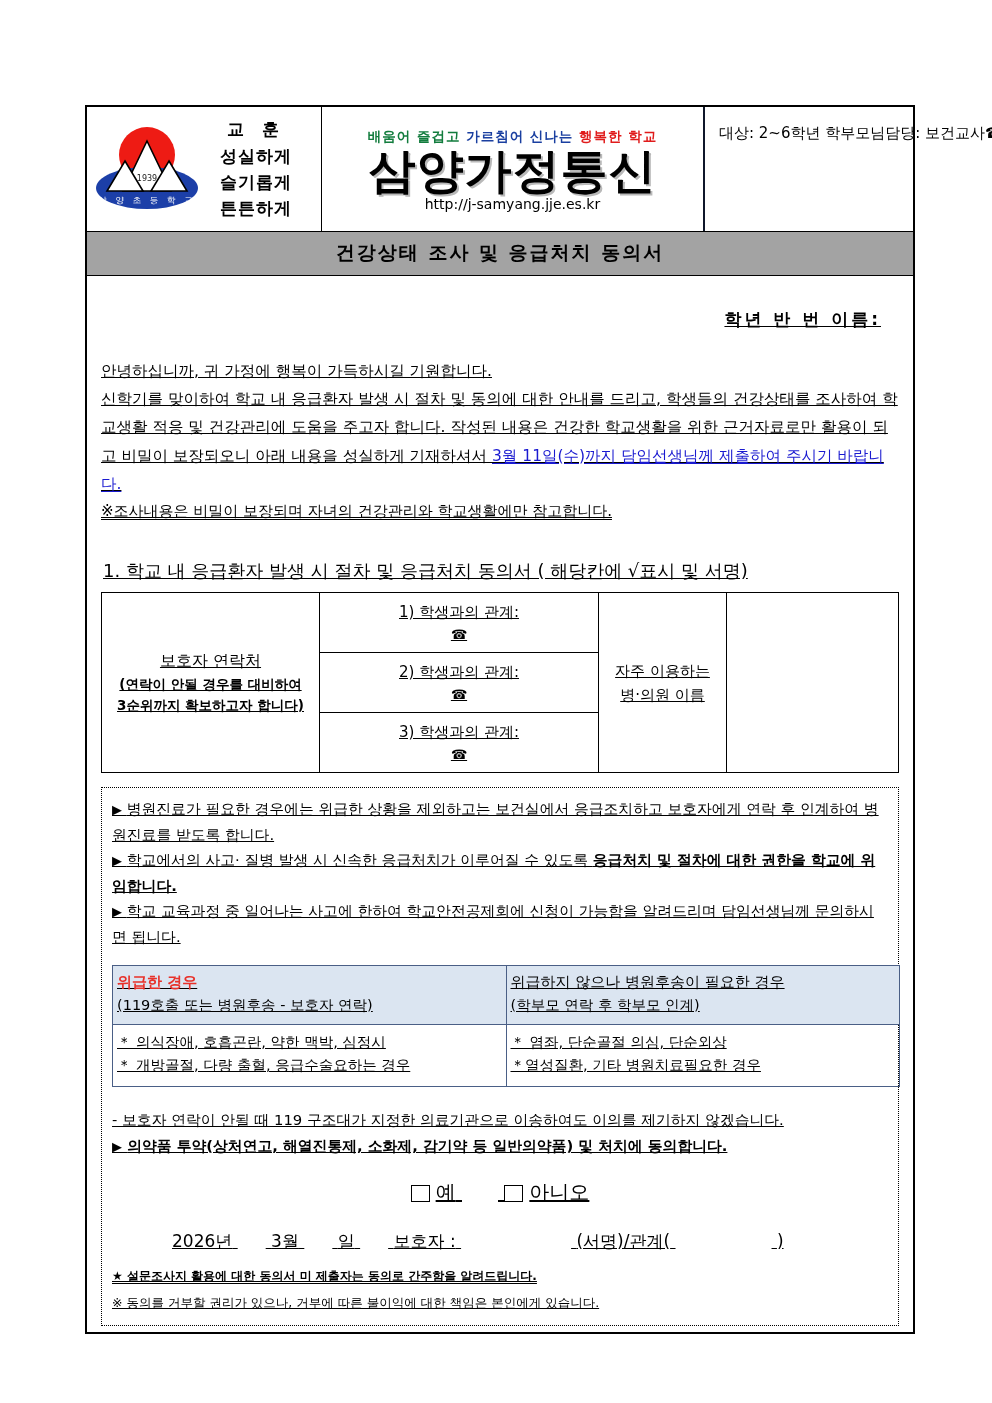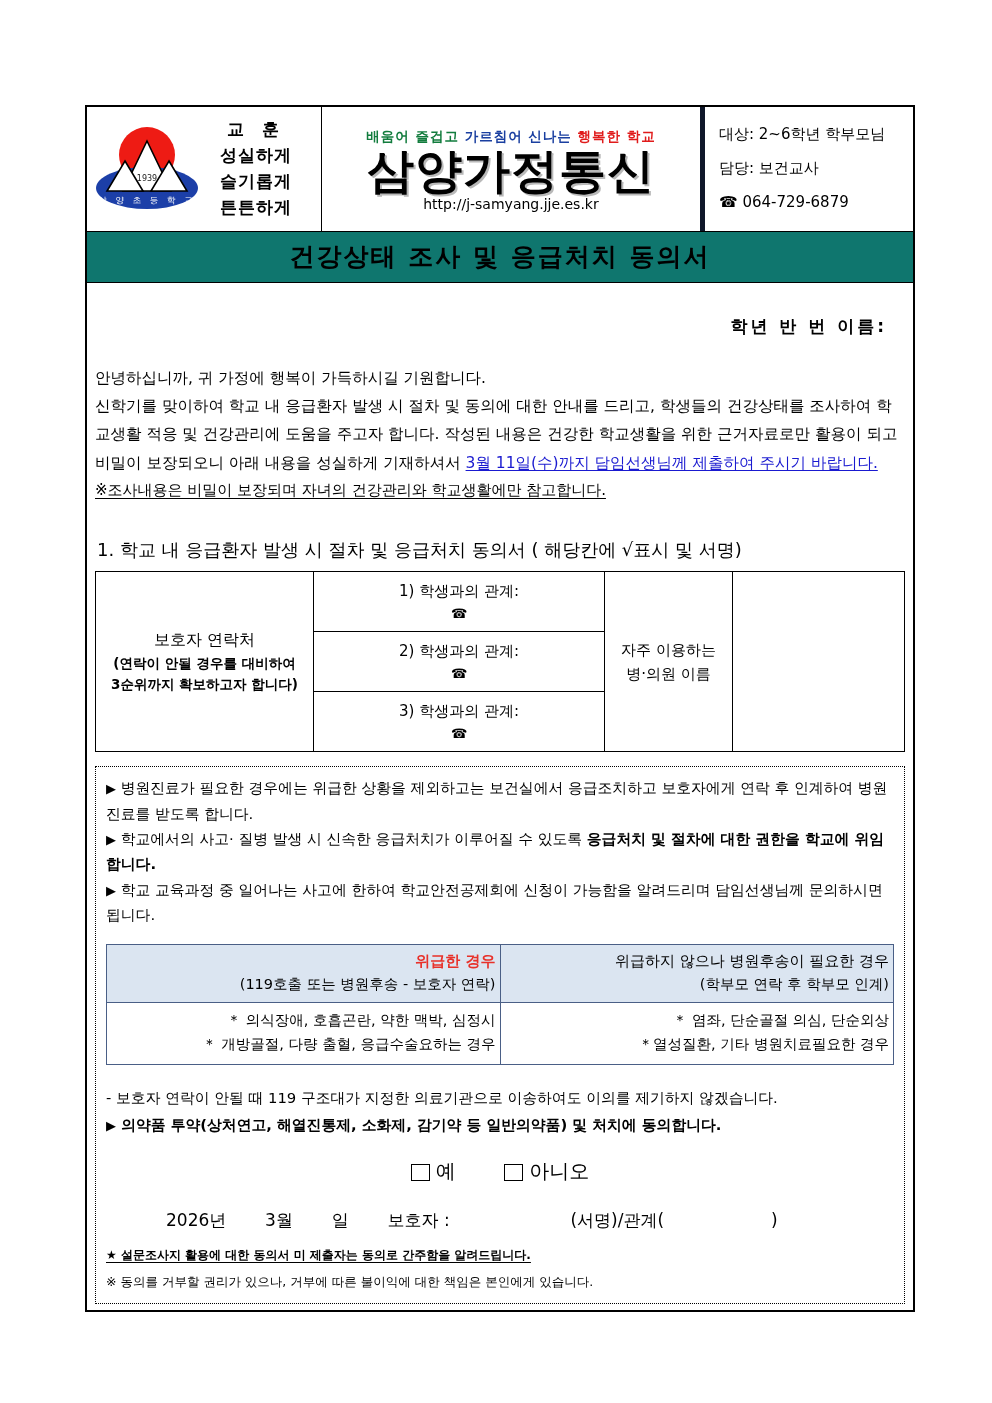--- a/index.html
+++ b/index.html
@@ -31,54 +31,54 @@
   }
   .emblem { width: 108px; height: 112px; flex: 0 0 108px; position: relative; }
   .motto {
     flex: 1; text-align: center; line-height: 1.55;
     font-size: 17px; color: #000; letter-spacing: 1px; padding-right: 6px;
   }
   .motto .m-title {
     font-weight: 700; letter-spacing: 6px;
     text-underline-offset: 3px;
   }
-  .motto .m-line { font-weight: 700; font-family: Liberation Serif, serif; }
+  .motto .m-line { font-weight: 700; }
 
   .mast-center {
-    flex: 1; border-right: 5px solid #0f172a;
+    flex: 1; border-right: 2px solid #0f172a;
     padding: 8px 4px 6px; display: flex; flex-direction: column;
     justify-content: center; align-items: center;
   }
   .tagline { font-size: 13.5px; font-weight: 700; letter-spacing: 1px; white-space: nowrap; }
   .tagline .tg-green { color: #127c3d; }
   .tagline .tg-blue  { color: #1a3fa0; }
   .tagline .tg-red   { color: #e01b1b; }
   .bigtitle {
     font-size: 47px; font-weight: 900; letter-spacing: 1px;
     line-height: 1.02; margin: 1px 0 2px; color: #000;
     font-family: "DejaVu Sans", "Liberation Sans", sans-serif;
     text-shadow: 2px 2px 0 #b9b9b9;
   }
   .siteurl { font-size: 14px; letter-spacing: 0px; color: #000; }
 
   .mast-right {
     width: 208px; padding: 10px 0 10px 14px;
-    display: flex; flex-direction: column; justify-content: center;
+    display: flex; 
   }
   .mast-right div { font-size: 15px; line-height: 2.25; white-space: nowrap; }
 
   
   .titlebar {
-    background: #0f766e; border-bottom: 1px solid #000;
+    background: #a3a3a3; border-bottom: 1px solid #000;
     text-align: center; padding: 8px 0 9px;
-    font-size: 25px; font-weight: 700; letter-spacing: 2px;
-  }
-
-  
-  .body { padding: 12px 8px 6px; }
+    font-size: 19px; font-weight: 700; letter-spacing: 2px;
+  }
+
+  
+  .body { padding: 12px 14px 6px; text-decoration: underline; }
   .idline {
     text-align: right; font-size: 17px; font-weight: 700;
     letter-spacing: 3px; margin: 20px 18px 26px 0;
   }
   .para { font-size: 15.5px; line-height: 1.82; color: #000; }
   .para p { margin: 0; text-indent: 0; }
   .blue-u { color: #1a1ad0; text-decoration: underline; text-underline-offset: 2px; font-weight: 400; }
   .note-line {
     margin-top: 18px; font-size: 15px;
     text-decoration: underline; text-underline-offset: 3px;
@@ -104,21 +104,21 @@
   .dotted {
     border: 1.5px dotted #000; margin-top: 14px;
     padding: 8px 10px 10px; font-size: 14.8px; line-height: 1.72;
   }
   .dotted p { margin: 0; }
   .bullet-arrow { font-size: 13px; }
   .bold { font-weight: 700; }
 
   
   table.urg { border-collapse: collapse; width: 788px; margin: 16px auto 0; table-layout: fixed; }
-  table.urg th, table.urg td { border: 1.2px solid #4a5f86; text-align: right; }
+  table.urg th, table.urg td { border: 1.2px solid #4a5f86; text-align: left; }
   table.urg th {
     background: #dbe5f1; font-weight: 400; font-size: 15px;
     line-height: 1.55; padding: 5px 4px 7px;
   }
   table.urg th .u-red { color: #e8312a; font-weight: 700; }
   table.urg th .u-sub { font-size: 14.5px; }
   table.urg td { font-size: 14.5px; line-height: 1.62; padding: 6px 4px 8px; }
 
   
   .consent { margin-top: 20px; font-size: 14.8px; line-height: 1.8; }

